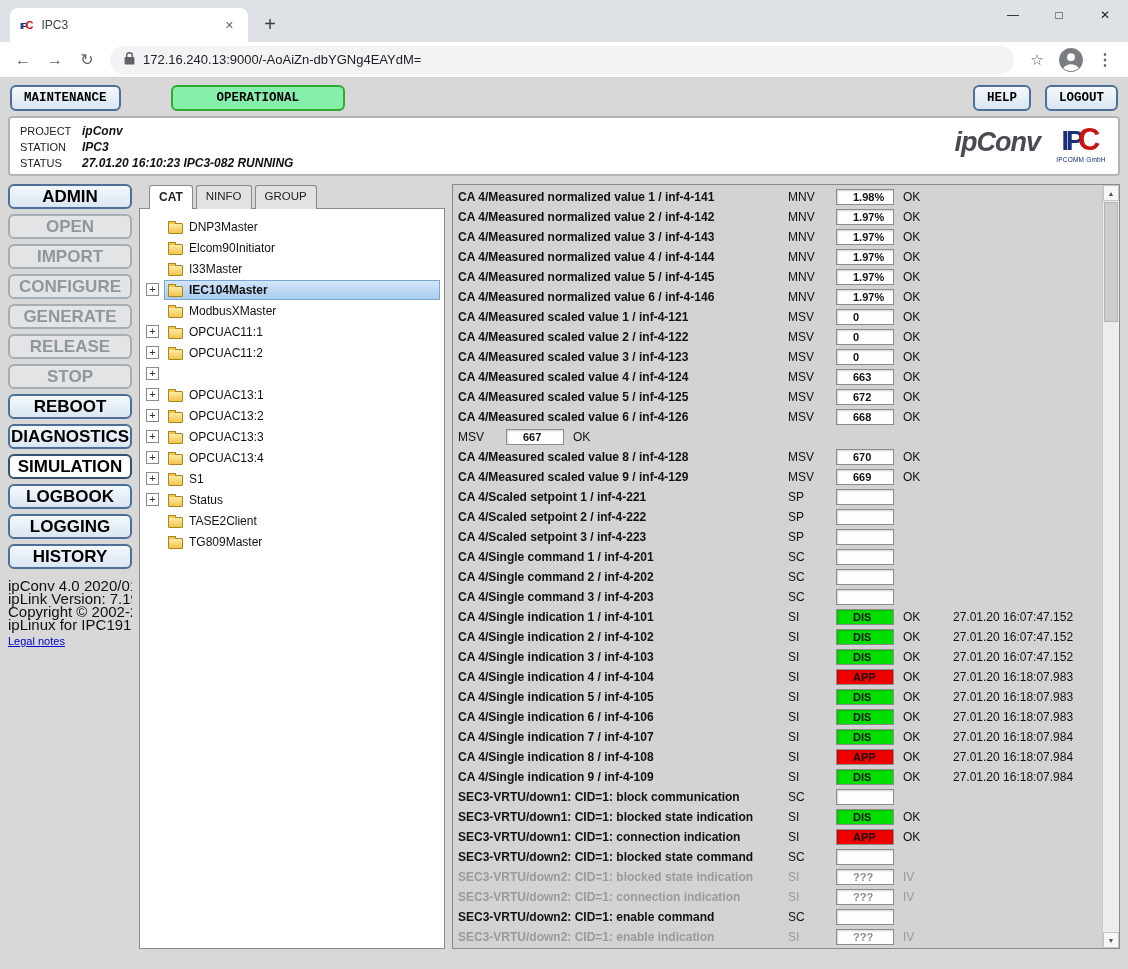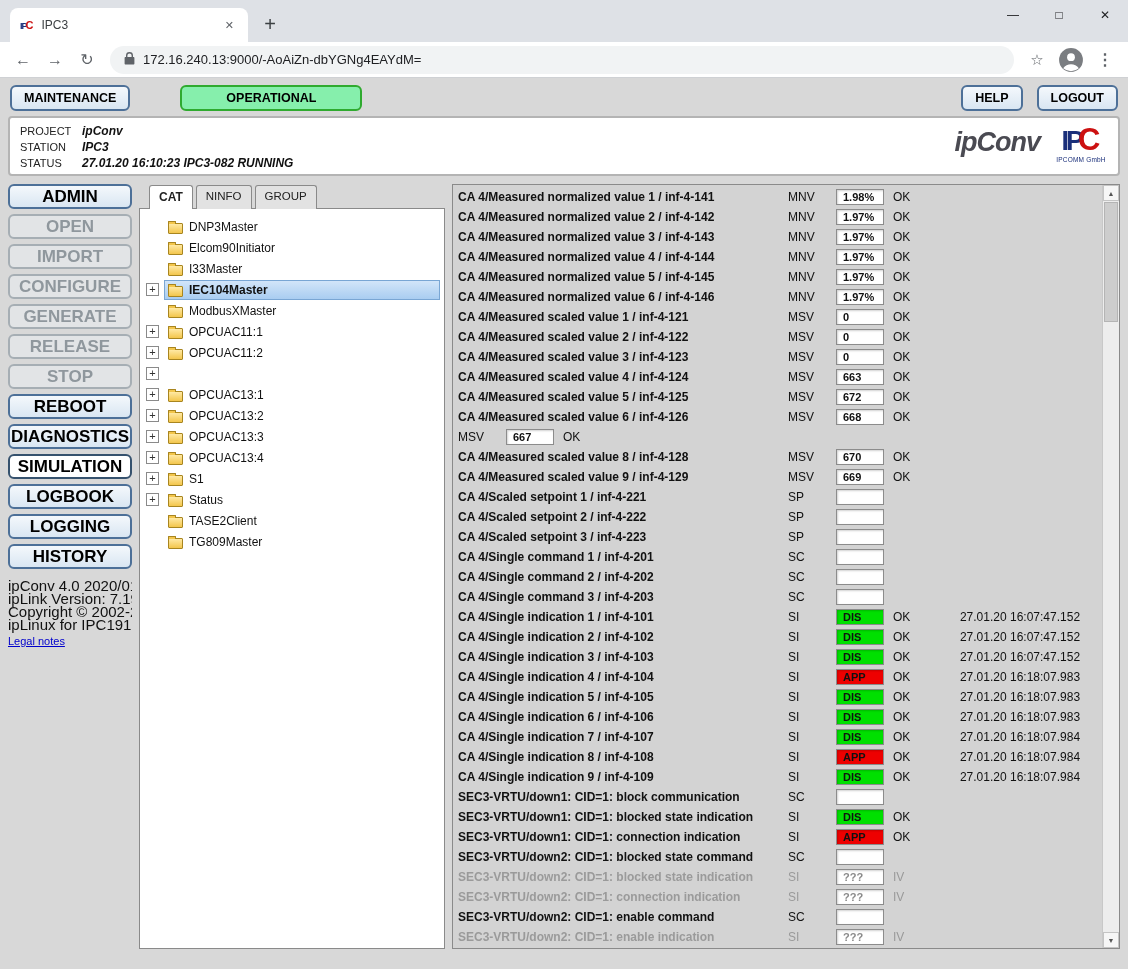--- a/index.html
+++ b/index.html
@@ -27,21 +27,21 @@
   .url-pill { flex:1; height:28px; background:#f1f3f4; border-radius:14px; display:flex; align-items:center;
               padding:0 14px; gap:8px; margin:0 6px;text-align:right; }
   .url-text { font-size:13px; color:#202124; }
   .star { font-size:15px; }
   .avatar { width:26px; height:26px; margin:0 4px; }
   .menu-dots { font-size:16px; font-weight:bold; }
 
   
   .app { background:#d8d8d8; height:891px; padding:6px 8px 0; }
   .app-toolbar { display:flex; align-items:center; height:28px; gap:14px; padding:0 2px; }
-  .btn { font-family:Liberation Sans, sans-serif; font-weight:bold; font-size:12.5px; color:#000;
+  .btn { font-family:Liberation Mono, monospace; font-weight:bold; font-size:12.5px; color:#000;
          border:2px solid #4d7098; border-radius:6px; background:linear-gradient(#f4f8fc,#d9e6f2);
          padding:3px 12px; height:26px; cursor:default; }
   .btn.green { background:#86efac; border-color:#2faa2f; padding:3px 44px;margin-left:36px; }
   .spacer { flex:1; }
 
   .info-panel { background:#fff; border:2px solid #b4b4b4; border-radius:4px; margin-top:4px; height:60px;
                 position:relative; padding:5px 10px; }
   .info-row { display:flex; font-size:11px; line-height:16px; }
   .info-label { width:62px; color:#222; }
   .info-value { font-weight:bold; font-style:italic; font-size:12px; color:#111; }
@@ -82,27 +82,27 @@
                  border-radius:1px; position:relative; margin-right:6px; flex:none; }
   .folder-icon::before { content:''; position:absolute; top:-3px; left:-1px; width:6px; height:2px;
                  background:#f3c64c; border:1px solid #a8851f; border-bottom:none; border-radius:1px 1px 0 0; }
 
   
   .data-panel { flex:1; background:#d3d3d3; border:1px solid #8a8a8a; position:relative;
                 padding:2px 22px 2px 5px; overflow:hidden; }
   .dp-row { display:flex; align-items:center; height:20px; font-size:12px; color:#111; }
   .dp-name { width:330px; font-weight:bold; white-space:nowrap; overflow:hidden; flex:none; }
   .dp-type { width:48px; flex:none; }
-  .dp-val { width:48px; height:16px; flex:none; border:1px solid #8c8c8c; background:#fff; font-size:11px;
-            font-weight:bold; line-height:14px; padding:0 6px; box-shadow:inset 1px 1px 2px rgba(0,0,0,0.18);
+  .dp-val { width:58px; height:16px; flex:none; border:1px solid #8c8c8c; background:#fff; font-size:11px;
+            font-weight:bold; line-height:14px; padding:0 16px; box-shadow:inset 1px 1px 2px rgba(0,0,0,0.18);
             overflow:hidden; }
   .dp-val.green { background:#00e000; }
   .dp-val.red   { background:#ee0000; }
   .dp-status { width:50px; flex:none; margin-left:9px; }
-  .dp-time { flex:1; white-space:nowrap; overflow:hidden;text-align:center; }
+  .dp-time { flex:1; white-space:nowrap; overflow:hidden; }
   .dp-row.dim, .dp-row.dim .dp-name, .dp-row.dim .dp-type, .dp-row.dim .dp-status { color:#9a9a9a; }
   .dp-row.dim .dp-val { color:#8a8a8a; }
 
   .scrollbar { position:absolute; right:0; top:0; bottom:0; width:17px; background:#ededed;
                border-left:1px solid #c8c8c8; }
   .sb-btn { height:16px; display:flex; align-items:center; justify-content:center; font-size:7px; color:#555;
             background:#f6f6f6; border:1px solid #c4c4c4; }
   .sb-btn.down { position:absolute; bottom:0; left:0; right:0; }
   .sb-thumb { position:absolute; top:17px; left:1px; right:1px; height:120px; background:#cdcdcd;
               border:1px solid #b4b4b4; }

